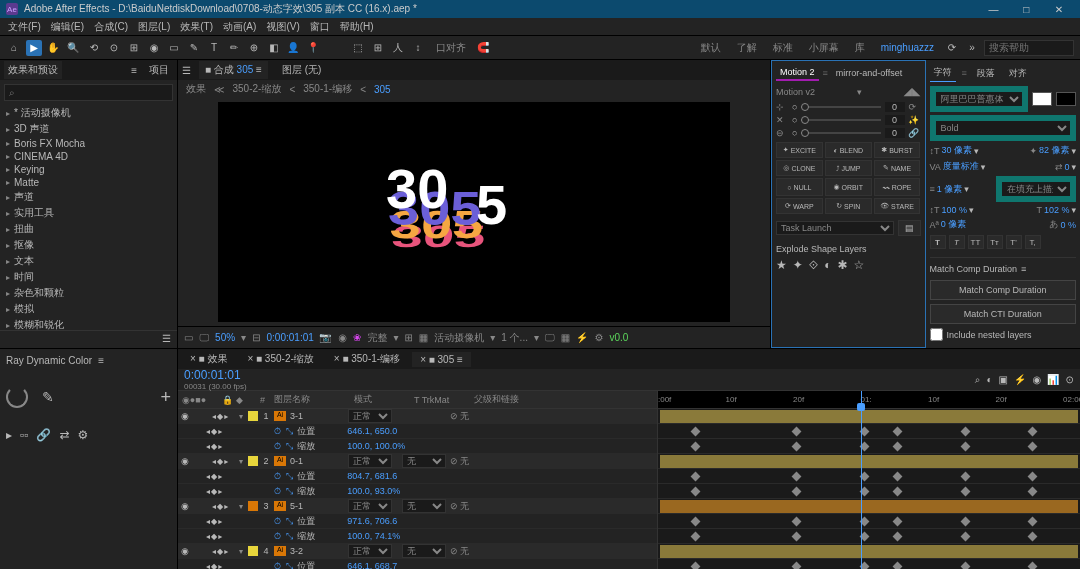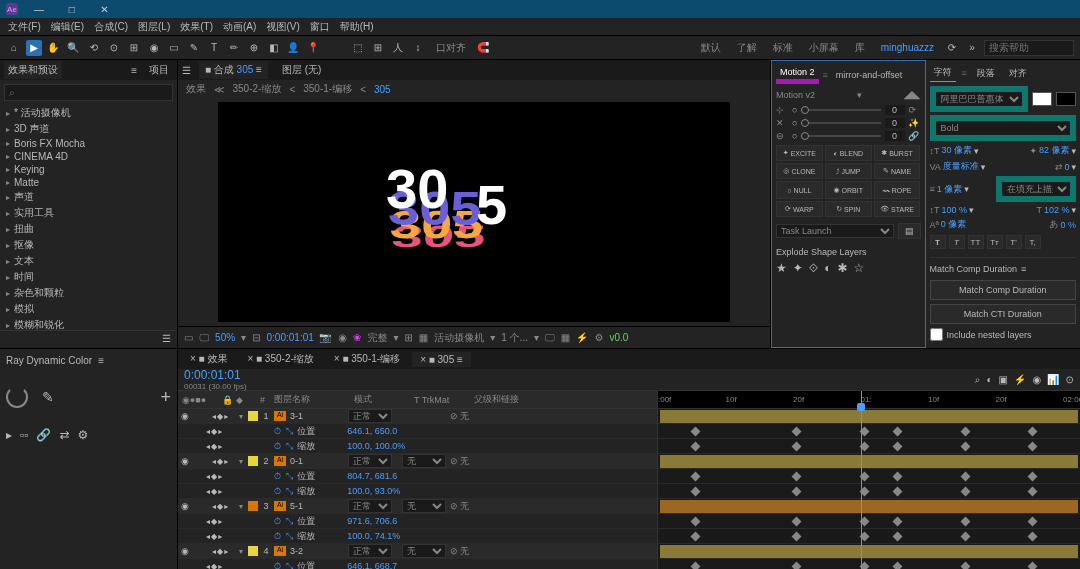--- a/index.html
+++ b/index.html
@@ -39,21 +39,21 @@
 .viewport { flex: 1; background: #000; display: flex; align-items: center; justify-content: center; position: relative; margin: 4px 40px; }
 .viewport .logo305 { position: relative; width: 180px; height: 140px; }
 .num-shadow { position: absolute; font-size: 56px; font-weight: 900; font-family: Arial Black, sans-serif; }
 .viewport-controls { height: 22px; background: #232323; display: flex; align-items: center; padding: 0 6px; gap: 6px; font-size: 10px; color: #888; border-top: 1px solid #000; }
 .viewport-controls .vc { cursor: pointer; }
 .viewport-controls .blue { color: #4a9eff; }
 .right-panel { width: 310px; background: #232323; border-left: 1px solid #000; display: flex; }
 .motion-panel { width: 155px; border-right: 1px solid #000; padding: 4px; font-size: 9px; }
 .motion-panel .header { display: flex; align-items: center; gap: 4px; margin-bottom: 4px; }
 .motion-panel .header .tab { cursor: pointer; padding: 2px 4px; }
-.motion-panel .header .tab.active { color: #fff; border-bottom: 5px solid #a21caf; }
+.motion-panel .header .tab.active { color: #fff; border-bottom: 2px solid #a21caf; }
 .motion-panel .subheader { display: flex; align-items: center; justify-content: space-between; margin-bottom: 4px; color: #888; }
 .motion-panel .slider-row { display: flex; align-items: center; gap: 4px; margin-bottom: 3px; }
 .motion-panel .slider-row .icon { width: 12px; color: #888; cursor: pointer; }
 .motion-panel .slider-row .track { flex: 1; height: 2px; background: #444; position: relative; cursor: pointer; }
 .motion-panel .slider-row .track .handle { position: absolute; left: 0; top: -3px; width: 8px; height: 8px; border-radius: 50%; border: 1px solid #888; background: #232323; }
 .motion-panel .slider-row .val { width: 20px; text-align: center; background: #1a1a1a; font-size: 9px; }
 .motion-panel .btn-grid { display: grid; grid-template-columns: repeat(3, 1fr); gap: 2px; margin-top: 4px; }
 .motion-panel .btn-grid .btn { background: #2a2a2a; border: 1px solid #333; padding: 3px 1px; font-size: 7px; text-align: center; cursor: pointer; display: flex; align-items: center; justify-content: center; gap: 2px; }
 .motion-panel .task-row { display: flex; gap: 4px; margin-top: 6px; align-items: center; }
 .motion-panel .task-row select { background: #1a1a1a; border: 1px solid #333; color: #888; font-size: 9px; flex: 1; }
@@ -118,20 +118,21 @@
 .tl-playhead::before { content: ''; position: absolute; top: 12px; left: -4px; width: 8px; height: 8px; background: #4a9eff; border-radius: 2px; }
 .tl-track-row { height: 15px; position: relative; border-bottom: 1px solid #2a2a2a; }
 .tl-track-row .bar { position: absolute; top: 1px; height: 13px; left: 2px; right: 2px; }
 .tl-track-row .kf { position: absolute; top: 4px; width: 7px; height: 7px; background: #888; transform: rotate(45deg); cursor: pointer; }
 </style>
 </head>
 <body>
 
 <div class="titlebar">
   <div class="ae-icon">Ae</div>
+  <span class="title"><span>Adobe After Effects</span> - <span>D:\BaiduNetdiskDownload\0708-动态字效\305 副本 CC (16.x).aep *</span></span>
   <div class="winbtns">
     <span>—</span>
     <span>□</span>
     <span>✕</span>
   </div>
 </div>
 
 <div class="menubar">
   <span>文件(F)</span>
   <span>编辑(E)</span>

